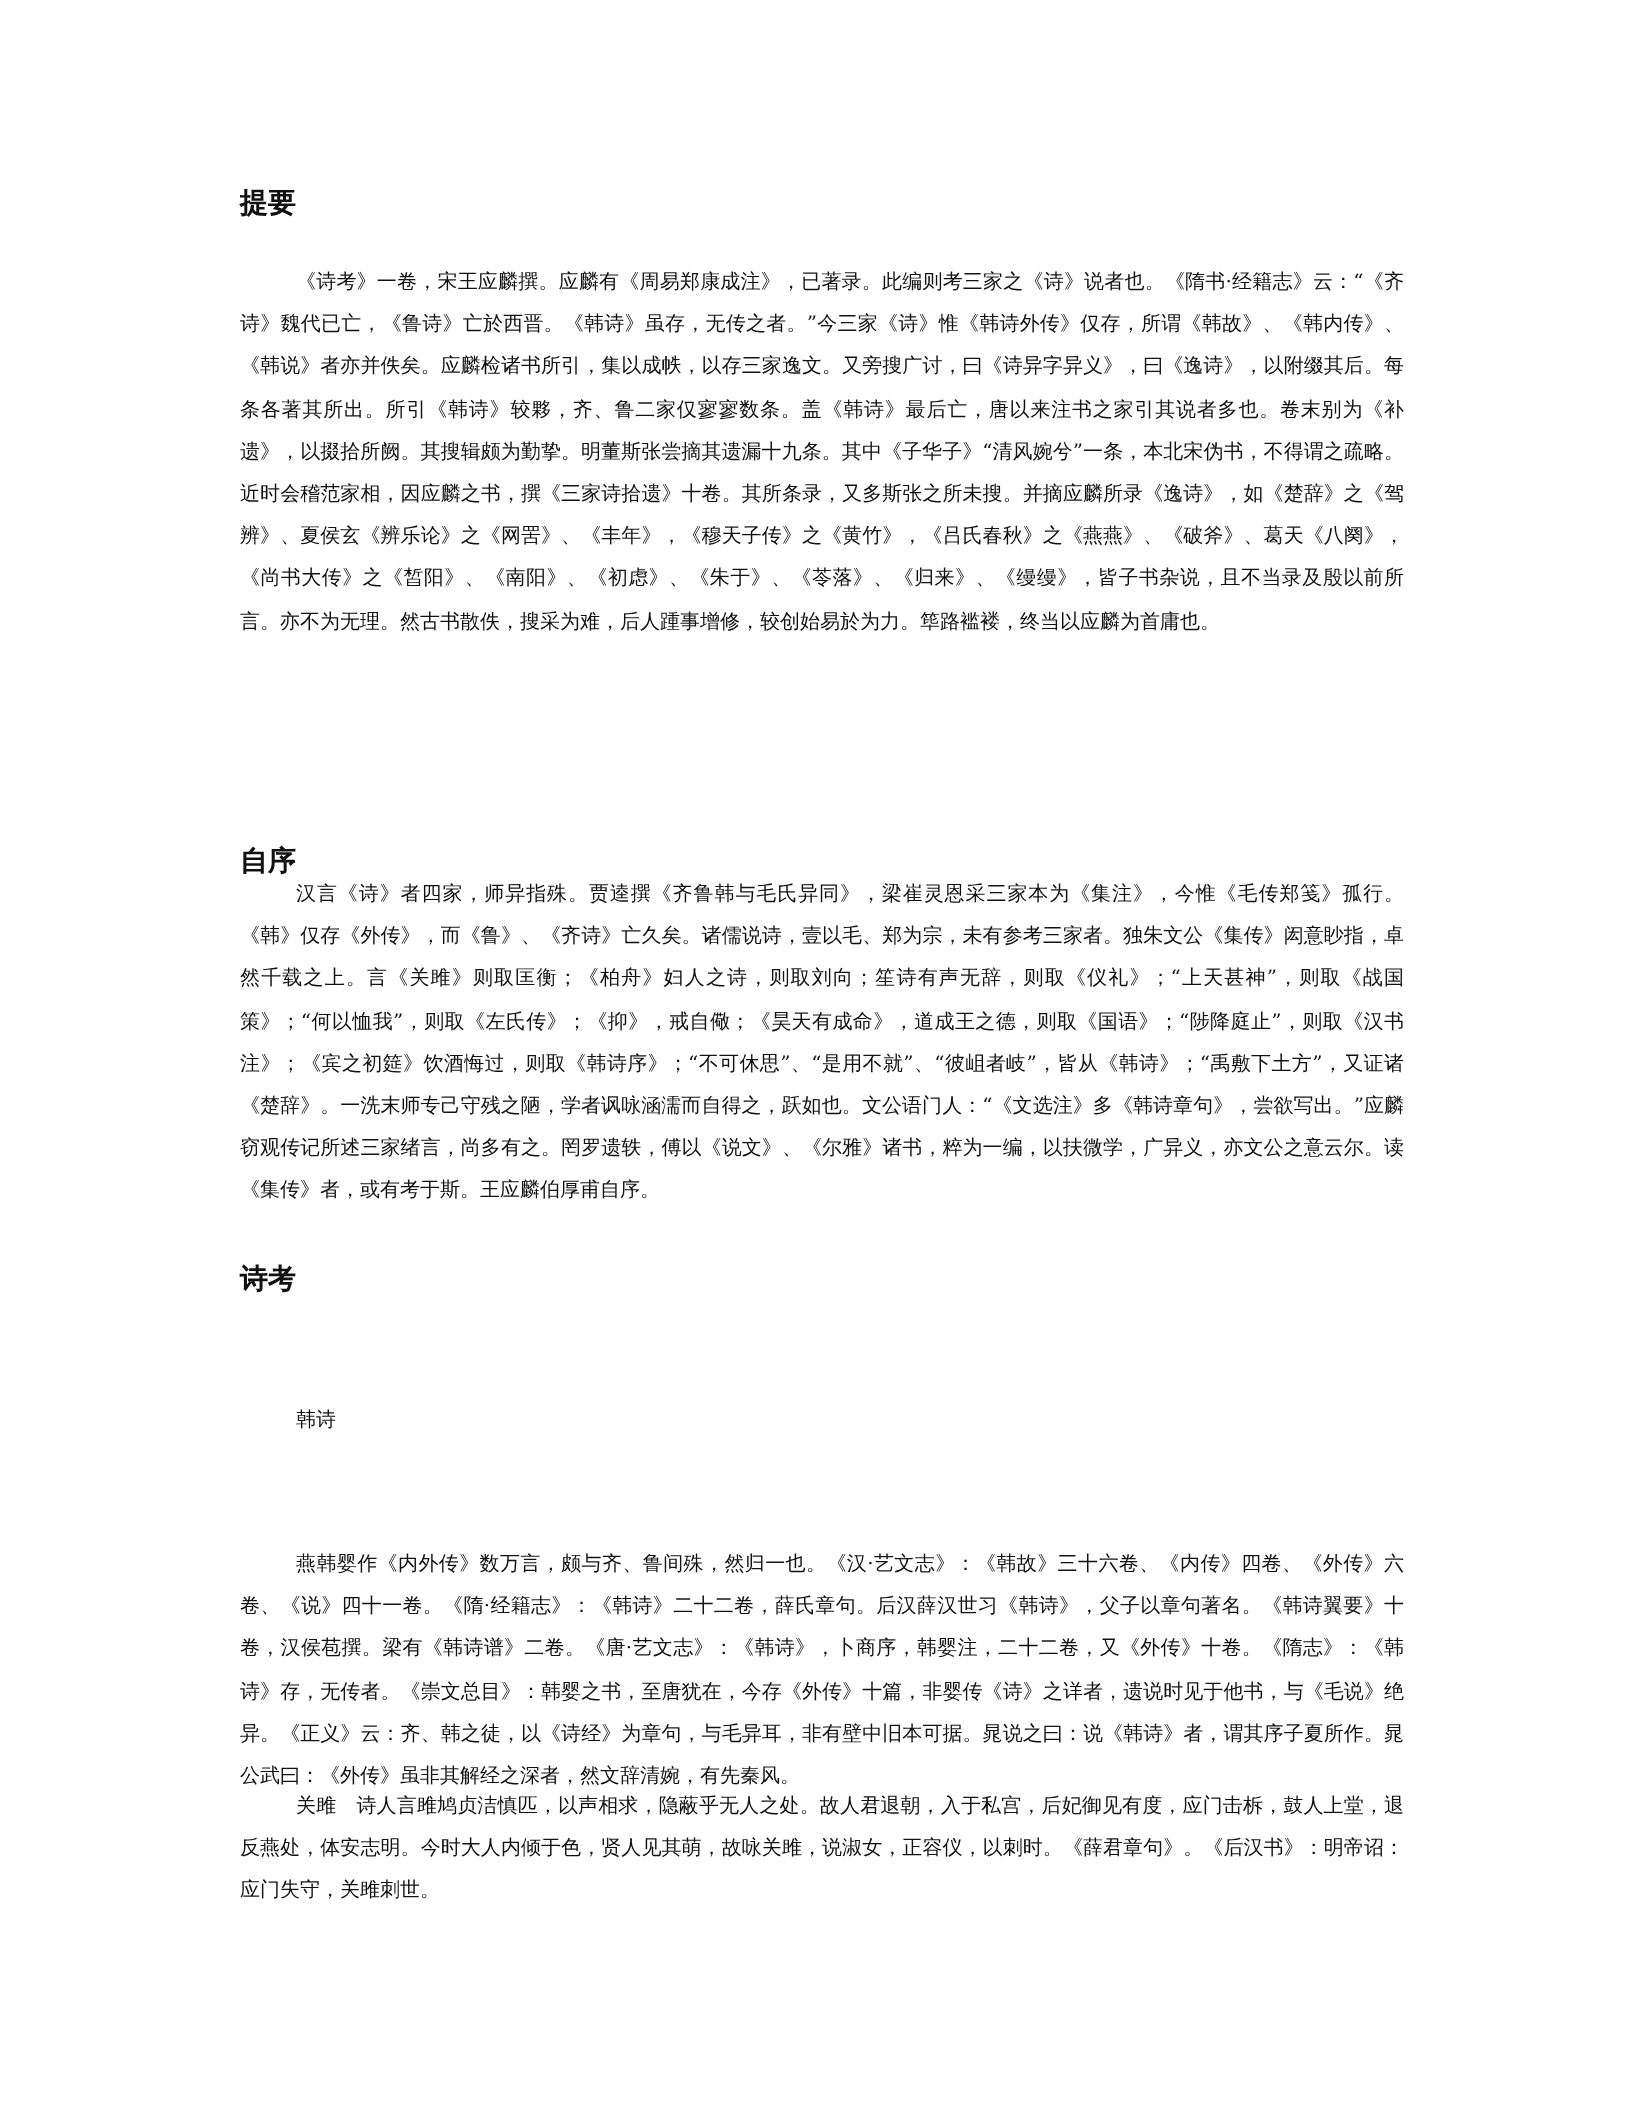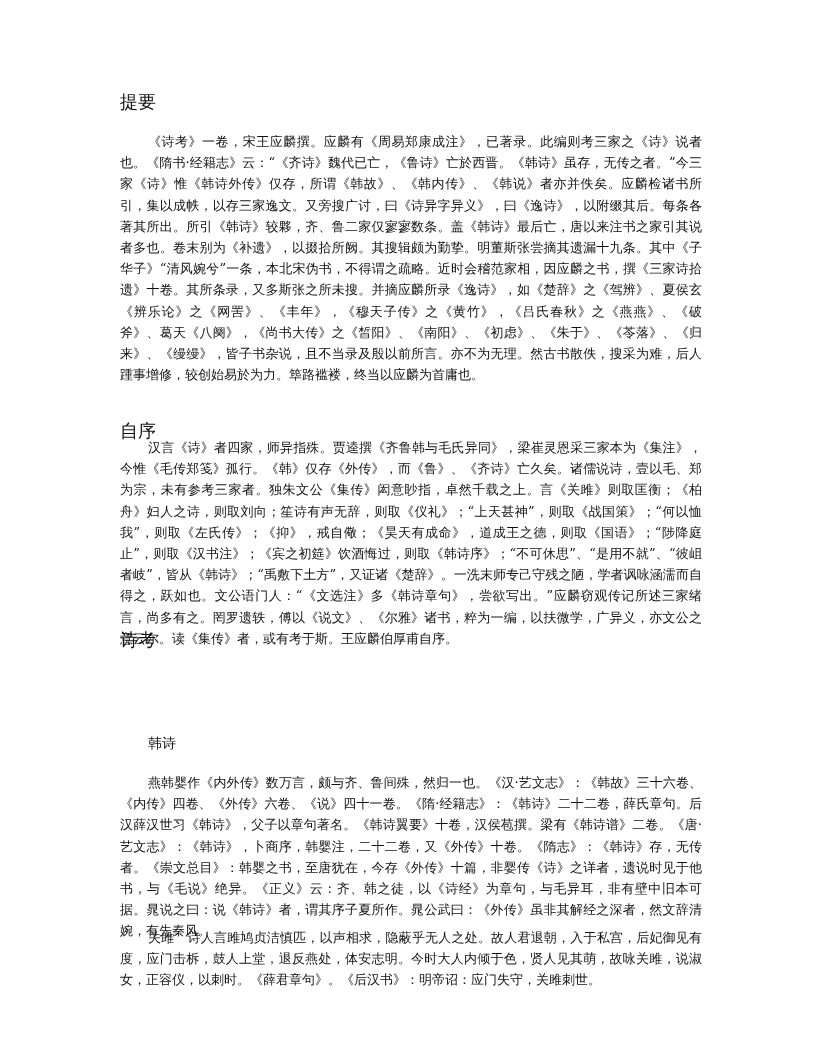--- a/index.html
+++ b/index.html
@@ -1,30 +1,30 @@
 <!DOCTYPE html>
 <html><head>
   <meta charset="utf-8">
   <style>
     html, body { margin: 0; padding: 0; background: #ffffff; }
     body { width: 816px; height: 1056px; position: relative; overflow: hidden;
            font-family: "DejaVu Serif", "Liberation Serif", serif; color: #111; }
     .page { position: absolute; left: 120px; top: 0; width: 582px; }
-    .heading { position: absolute; left: 0; font-size: 18px; line-height: 20px; white-space: nowrap; }
-    .subheading { position: absolute; left: 28px; font-size: 14px; line-height: 20px; white-space: nowrap; margin-top: 32px; }
-    .para { position: absolute; left: 0; width: 582px; font-size: 13px; line-height: 21.2px;
+    .heading { position: absolute; left: 0; font-size: 14px; line-height: 20px; white-space: nowrap; font-weight: bold; }
+    .subheading { position: absolute; left: 28px; font-size: 10px; line-height: 20px; white-space: nowrap; }
+    .para { position: absolute; left: 0; width: 582px; font-size: 10px; line-height: 21.2px;
             text-align: justify; text-indent: 28px; letter-spacing: 0px; }
   </style>
 </head>
 <body>
 
 <div class="page">
   <div class="heading" style="top:92px">提要</div>
   <div class="para" style="top:131px">《诗考》一卷，宋王应麟撰。应麟有《周易郑康成注》，已著录。此编则考三家之《诗》说者也。《隋书·经籍志》云：“《齐诗》魏代已亡，《鲁诗》亡於西晋。《韩诗》虽存，无传之者。”今三家《诗》惟《韩诗外传》仅存，所谓《韩故》、《韩内传》、《韩说》者亦并佚矣。应麟检诸书所引，集以成帙，以存三家逸文。又旁搜广讨，曰《诗异字异义》，曰《逸诗》，以附缀其后。每条各著其所出。所引《韩诗》较夥，齐、鲁二家仅寥寥数条。盖《韩诗》最后亡，唐以来注书之家引其说者多也。卷末别为《补遗》，以掇拾所阙。其搜辑颇为勤挚。明董斯张尝摘其遗漏十九条。其中《子华子》“清风婉兮”一条，本北宋伪书，不得谓之疏略。近时会稽范家相，因应麟之书，撰《三家诗拾遗》十卷。其所条录，又多斯张之所未搜。并摘应麟所录《逸诗》，如《楚辞》之《驾辨》、夏侯玄《辨乐论》之《网罟》、《丰年》，《穆天子传》之《黄竹》，《吕氏春秋》之《燕燕》、《破斧》、葛天《八阕》，《尚书大传》之《皙阳》、《南阳》、《初虑》、《朱于》、《苓落》、《归来》、《缦缦》，皆子书杂说，且不当录及殷以前所言。亦不为无理。然古书散佚，搜采为难，后人踵事增修，较创始易於为力。筚路褴褛，终当以应麟为首庸也。</div>
 
   <div class="heading" style="top:421px">自序</div>
   <div class="para" style="top:437px">汉言《诗》者四家，师异指殊。贾逵撰《齐鲁韩与毛氏异同》，梁崔灵恩采三家本为《集注》，今惟《毛传郑笺》孤行。《韩》仅存《外传》，而《鲁》、《齐诗》亡久矣。诸儒说诗，壹以毛、郑为宗，未有参考三家者。独朱文公《集传》闳意眇指，卓然千载之上。言《关雎》则取匡衡；《柏舟》妇人之诗，则取刘向；笙诗有声无辞，则取《仪礼》；“上天甚神”，则取《战国策》；“何以恤我”，则取《左氏传》；《抑》，戒自儆；《昊天有成命》，道成王之德，则取《国语》；“陟降庭止”，则取《汉书注》；《宾之初筵》饮酒悔过，则取《韩诗序》；“不可休思”、“是用不就”、“彼岨者岐”，皆从《韩诗》；“禹敷下土方”，又证诸《楚辞》。一洗末师专己守残之陋，学者讽咏涵濡而自得之，跃如也。文公语门人：“《文选注》多《韩诗章句》，尝欲写出。”应麟窃观传记所述三家绪言，尚多有之。罔罗遗轶，傅以《说文》、《尔雅》诸书，粹为一编，以扶微学，广异义，亦文公之意云尔。读《集传》者，或有考于斯。王应麟伯厚甫自序。</div>
 
   <div class="heading" style="top:630px">诗考</div>
   <div class="subheading" style="top:701px">韩诗</div>
   <div class="para" style="top:772px">燕韩婴作《内外传》数万言，颇与齐、鲁间殊，然归一也。《汉·艺文志》：《韩故》三十六卷、《内传》四卷、《外传》六卷、《说》四十一卷。《隋·经籍志》：《韩诗》二十二卷，薛氏章句。后汉薛汉世习《韩诗》，父子以章句著名。《韩诗翼要》十卷，汉侯苞撰。梁有《韩诗谱》二卷。《唐·艺文志》：《韩诗》，卜商序，韩婴注，二十二卷，又《外传》十卷。《隋志》：《韩诗》存，无传者。《崇文总目》：韩婴之书，至唐犹在，今存《外传》十篇，非婴传《诗》之详者，遗说时见于他书，与《毛说》绝异。《正义》云：齐、韩之徒，以《诗经》为章句，与毛异耳，非有壁中旧本可据。晁说之曰：说《韩诗》者，谓其序子夏所作。晁公武曰：《外传》虽非其解经之深者，然文辞清婉，有先秦风。</div>
-  <div class="para" style="top:927px">关雎　诗人言雎鸠贞洁慎匹，以声相求，隐蔽乎无人之处。故人君退朝，入于私宫，后妃御见有度，应门击柝，鼓人上堂，退反燕处，体安志明。今时大人内倾于色，贤人见其萌，故咏关雎，说淑女，正容仪，以刺时。《薛君章句》。《后汉书》：明帝诏：应门失守，关雎刺世。</div>
+  <div class="para" style="top:893px">关雎　诗人言雎鸠贞洁慎匹，以声相求，隐蔽乎无人之处。故人君退朝，入于私宫，后妃御见有度，应门击柝，鼓人上堂，退反燕处，体安志明。今时大人内倾于色，贤人见其萌，故咏关雎，说淑女，正容仪，以刺时。《薛君章句》。《后汉书》：明帝诏：应门失守，关雎刺世。</div>
 </div>
 
 </body></html>

